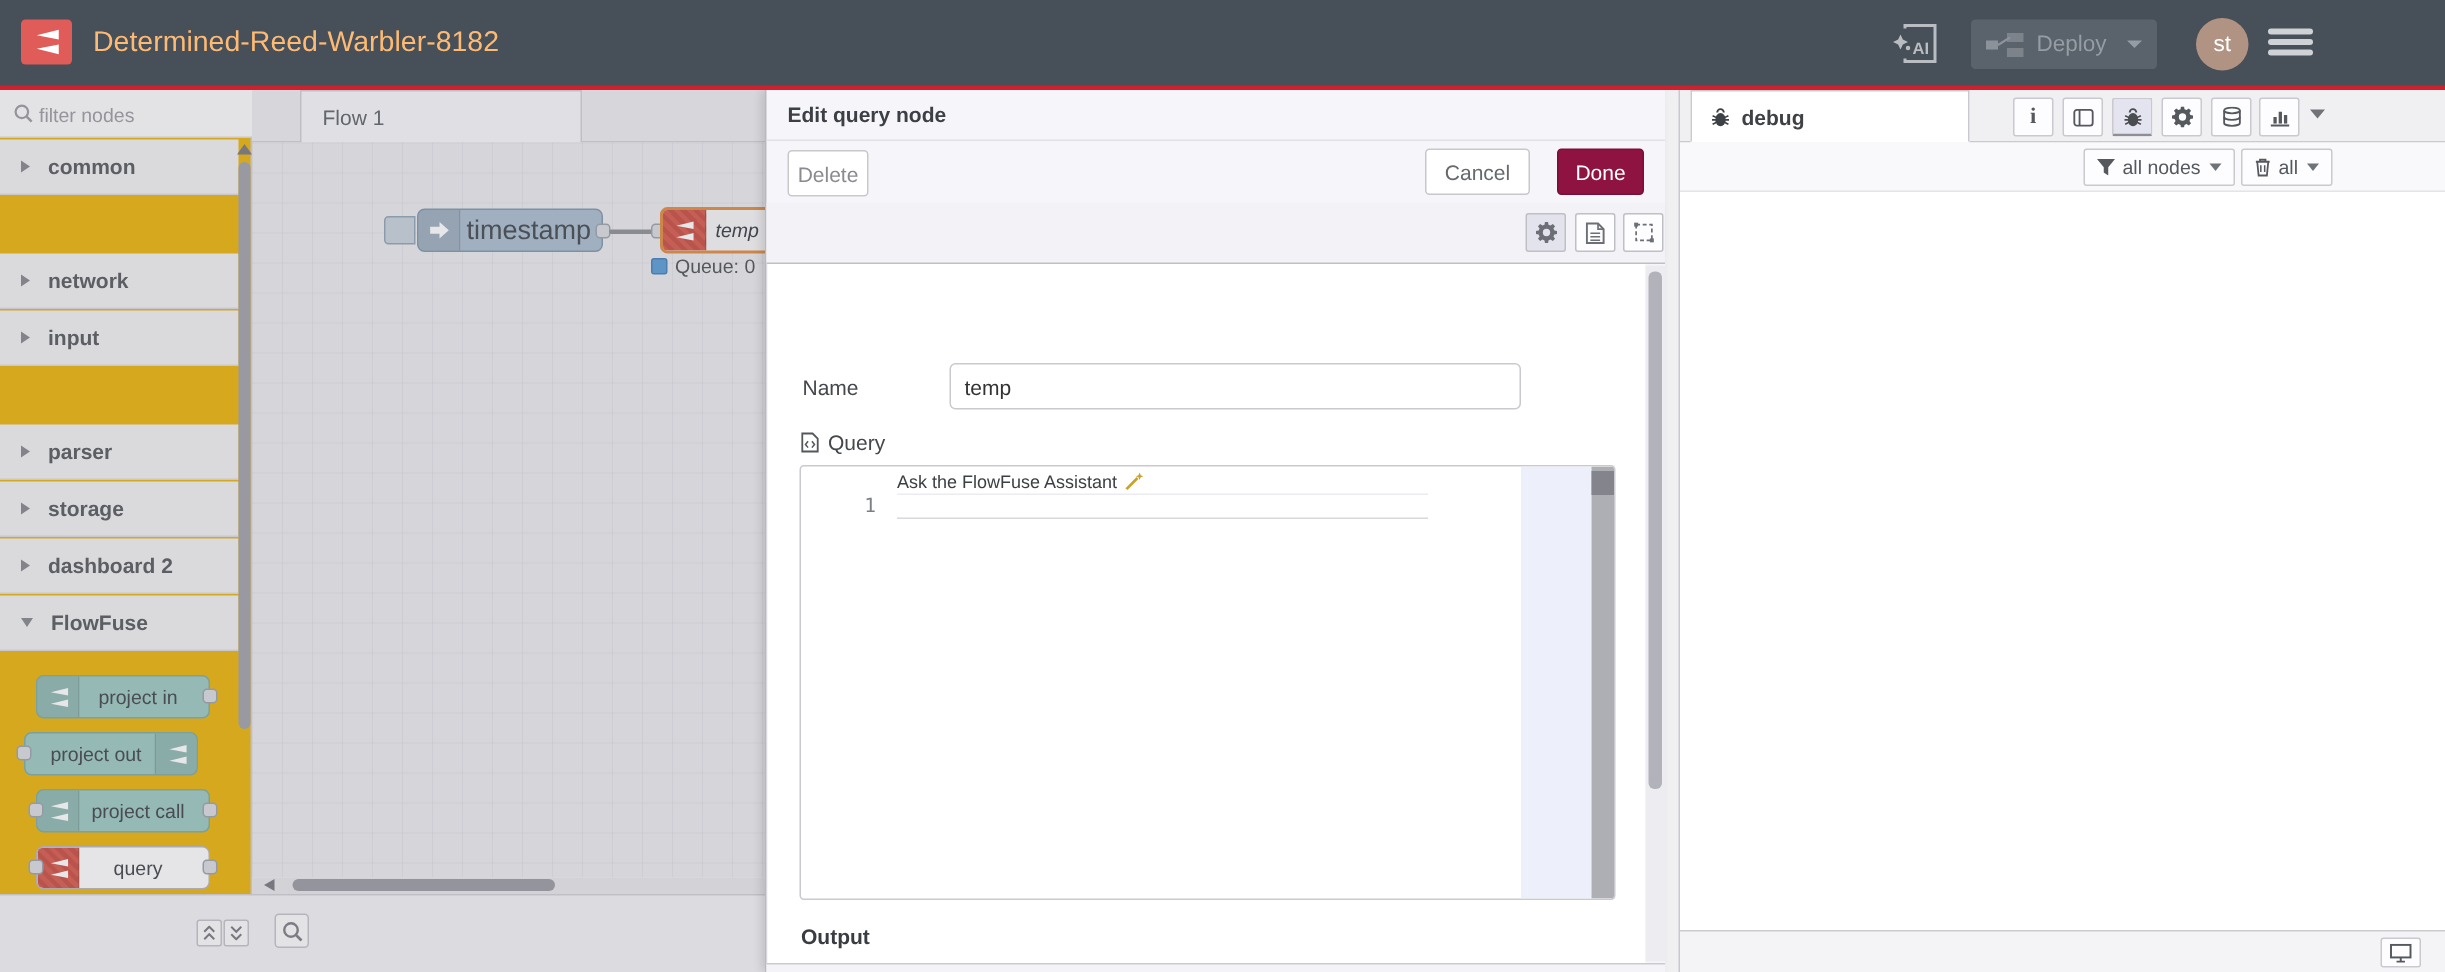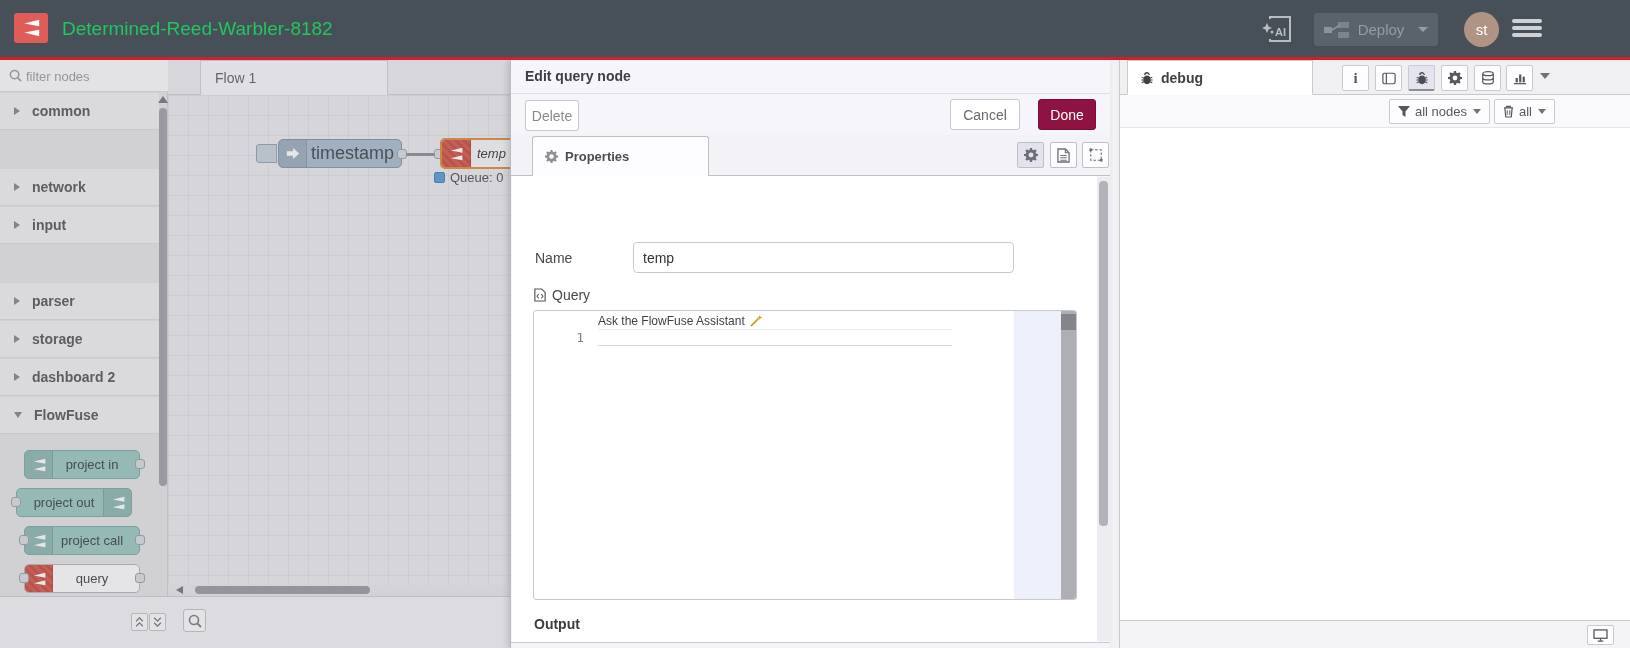--- a/index.html
+++ b/index.html
@@ -2,32 +2,32 @@
 <html><head>
 <meta charset="utf-8">
 <style>
   * { margin:0; padding:0; box-sizing:border-box; }
   html,body { width:1630px; height:648px; overflow:hidden; font-family:"Liberation Sans", sans-serif; background:#fff; }
   #app { position:relative; width:1630px; height:648px; }
 
   
   #header { position:absolute; left:0; top:0; width:1630px; height:60px; background:#474f58; border-bottom:3px solid #d0202e; z-index:40; }
   #logo { position:absolute; left:14px; top:13px; width:34px; height:30px; background:#e05c58; border-radius:3px; display:flex; align-items:center; justify-content:center; }
-  #header-title { position:absolute; left:62px; top:0; height:57px; line-height:57px; color:#22c55e; font-size:19px;text-align:center; }
+  #header-title { position:absolute; left:62px; top:0; height:57px; line-height:57px; color:#fdba74; font-size:19px;text-align:center; }
   #ai-btn { position:absolute; left:1260px; top:13px; width:36px; height:34px; color:#b9bdc2; cursor:pointer; }
   #deploy-btn { position:absolute; left:1314px; top:13px; width:124px; height:33px; background:#5a626b; border-radius:3px; display:flex; align-items:center; padding:0 10px; }
   #deploy-label { color:#969ca3; font-size:15px; flex:1; text-align:center; }
   #deploy-caret { width:0; height:0; border-left:5px solid transparent; border-right:5px solid transparent; border-top:5px solid #969ca3; margin-left:6px; }
   #deploy-node-icon { display:flex; align-items:center; }
   #avatar { position:absolute; left:1464px; top:12px; width:35px; height:35px; border-radius:50%; background:#b09383; color:#fff; font-size:15px; display:flex; align-items:center; justify-content:center; cursor:pointer; }
   #menu-btn { position:absolute; left:1512px; top:19px; width:30px; height:22px; cursor:pointer; }
   #menu-btn div { height:4px; background:#ced2d6; border-radius:2px; margin-bottom:3px; }
 
   
-  #palette { position:absolute; left:0; top:60px; width:168px; height:588px; background:#e5e5e5; border-right:1px solid #cfcfd4; z-index:1; }
+  #palette { position:absolute; left:0; top:60px; width:168px; height:588px; background:#eab308; border-right:1px solid #cfcfd4; z-index:1; }
   #palette-search { position:absolute; left:0; top:0; width:168px; height:32px; background:#fbfbfc; border-bottom:1px solid #d8d8dc; }
   #palette-search svg { position:absolute; left:9px; top:9px; }
   #filter-input { position:absolute; left:26px; top:4px; width:134px; height:24px; border:none; background:transparent; font-size:13px; color:#555; outline:none; font-family:"Liberation Sans",sans-serif; }
   #filter-input::placeholder { color:#9a9aa0; }
   .pal-cat { position:absolute; left:0; width:159px; height:37px; background:#efeff1; border-bottom:1px solid #d9d9de; display:flex; align-items:center; padding-left:14px; cursor:pointer; }
   .pal-cat .lbl { font-size:14px; font-weight:bold; color:#55585c; margin-left:12px; }
   .chev-r { width:0; height:0; border-left:6px solid #85858b; border-top:4px solid transparent; border-bottom:4px solid transparent; }
   .chev-d { width:0; height:0; border-top:6px solid #85858b; border-left:4px solid transparent; border-right:4px solid transparent; }
   .pal-node { position:absolute; left:24px; width:116px; height:29px; border-radius:5px; border:1px solid #7da9a2; background:#9bc7bf; cursor:grab; font-size:13px; color:#3f4347; }
   .pal-node .nlabel { position:absolute; top:0; height:27px; line-height:27px; width:100%; text-align:center; }
@@ -313,27 +313,20 @@
 
   <div id="tray">
     <div id="tray-header">
       <span id="tray-title">Edit query node</span>
     </div>
     <button class="btn" id="delete-btn">Delete</button>
     <button class="btn" id="cancel-btn">Cancel</button>
     <button class="btn" id="done-btn">Done</button>
 
     <div id="tray-tabrow">
-      <div id="props-tab">
-        <svg width="13" height="13" viewBox="0 0 16 16">
-            <path fill="#8d9096" d="M8 5.2 A2.8 2.8 0 1 0 8 10.8 A2.8 2.8 0 1 0 8 5.2 M6.8 0 h2.4 l.3 2 1.6.7 1.7-1.2 1.7 1.7 -1.2 1.7 .7 1.6 2 .3 v2.4 l-2 .3 -.7 1.6 1.2 1.7 -1.7 1.7 -1.7 -1.2 -1.6.7 -.3 2 H6.8 l-.3 -2 -1.6 -.7 -1.7 1.2 -1.7 -1.7 1.2 -1.7 -.7 -1.6 -2 -.3 V6.8 l2 -.3 .7 -1.6 L1.5 3.2 3.2 1.5 4.9 2.7 6.5 2 Z"></path>
-            <circle cx="8" cy="8" r="1.7" fill="#fdfdff"></circle>
-          </svg>
-        <span class="lbl">Properties</span>
-      </div>
       <div class="tabrow-btn active" style="left:506px">
         <svg width="14" height="14" viewBox="0 0 16 16">
             <path fill="#6c6f75" d="M8 5.2 A2.8 2.8 0 1 0 8 10.8 A2.8 2.8 0 1 0 8 5.2 M6.8 0 h2.4 l.3 2 1.6.7 1.7-1.2 1.7 1.7 -1.2 1.7 .7 1.6 2 .3 v2.4 l-2 .3 -.7 1.6 1.2 1.7 -1.7 1.7 -1.7 -1.2 -1.6.7 -.3 2 H6.8 l-.3 -2 -1.6 -.7 -1.7 1.2 -1.7 -1.7 1.2 -1.7 -.7 -1.6 -2 -.3 V6.8 l2 -.3 .7 -1.6 L1.5 3.2 3.2 1.5 4.9 2.7 6.5 2 Z"></path>
             <circle cx="8" cy="8" r="1.7" fill="#e3e3ee"></circle>
           </svg>
       </div>
       <div class="tabrow-btn" style="left:539px">
         <svg width="13" height="15" viewBox="0 0 14 16">
             <path d="M1 1 h8 l4 4 v10 H1 Z" fill="none" stroke="#6c6f75" stroke-width="1.4"></path>
             <path d="M9 1 v4 h4" fill="none" stroke="#6c6f75" stroke-width="1.2"></path>

